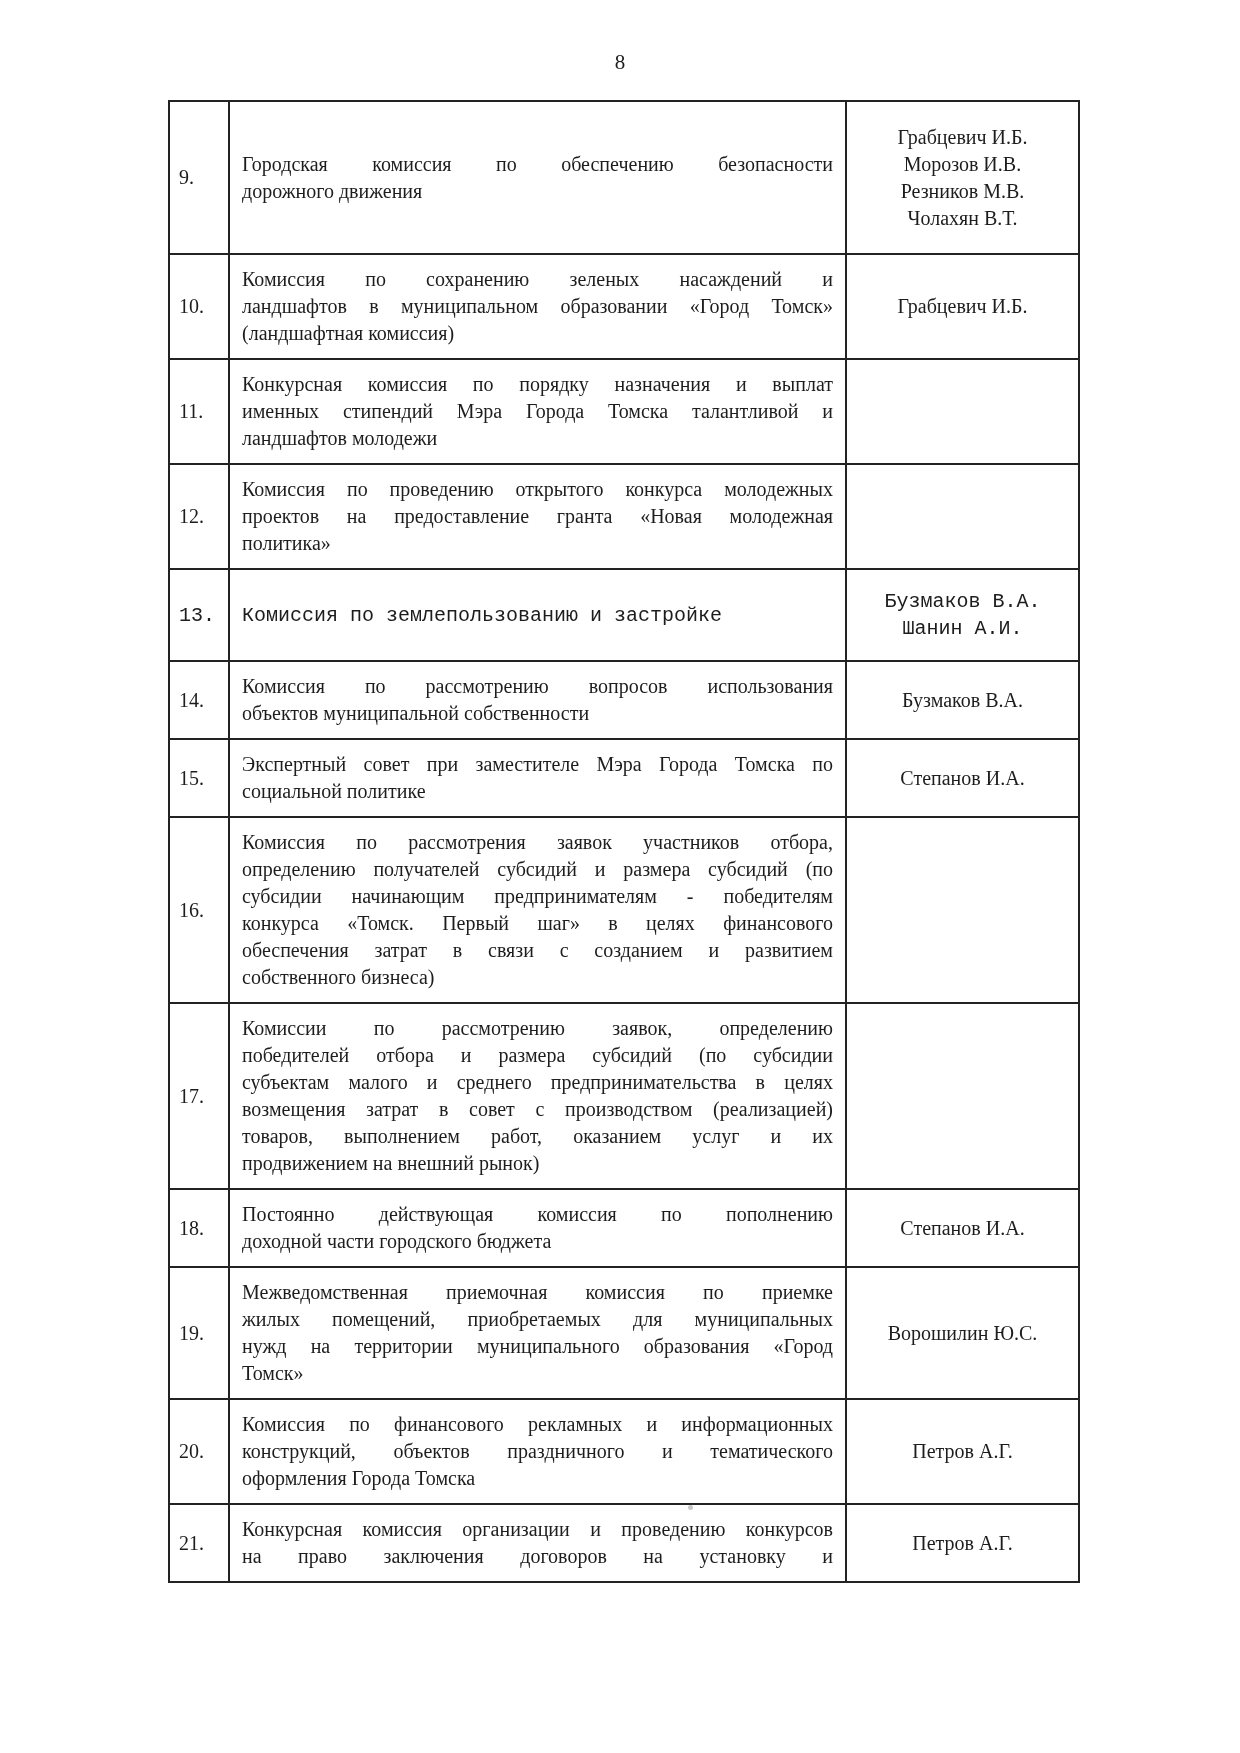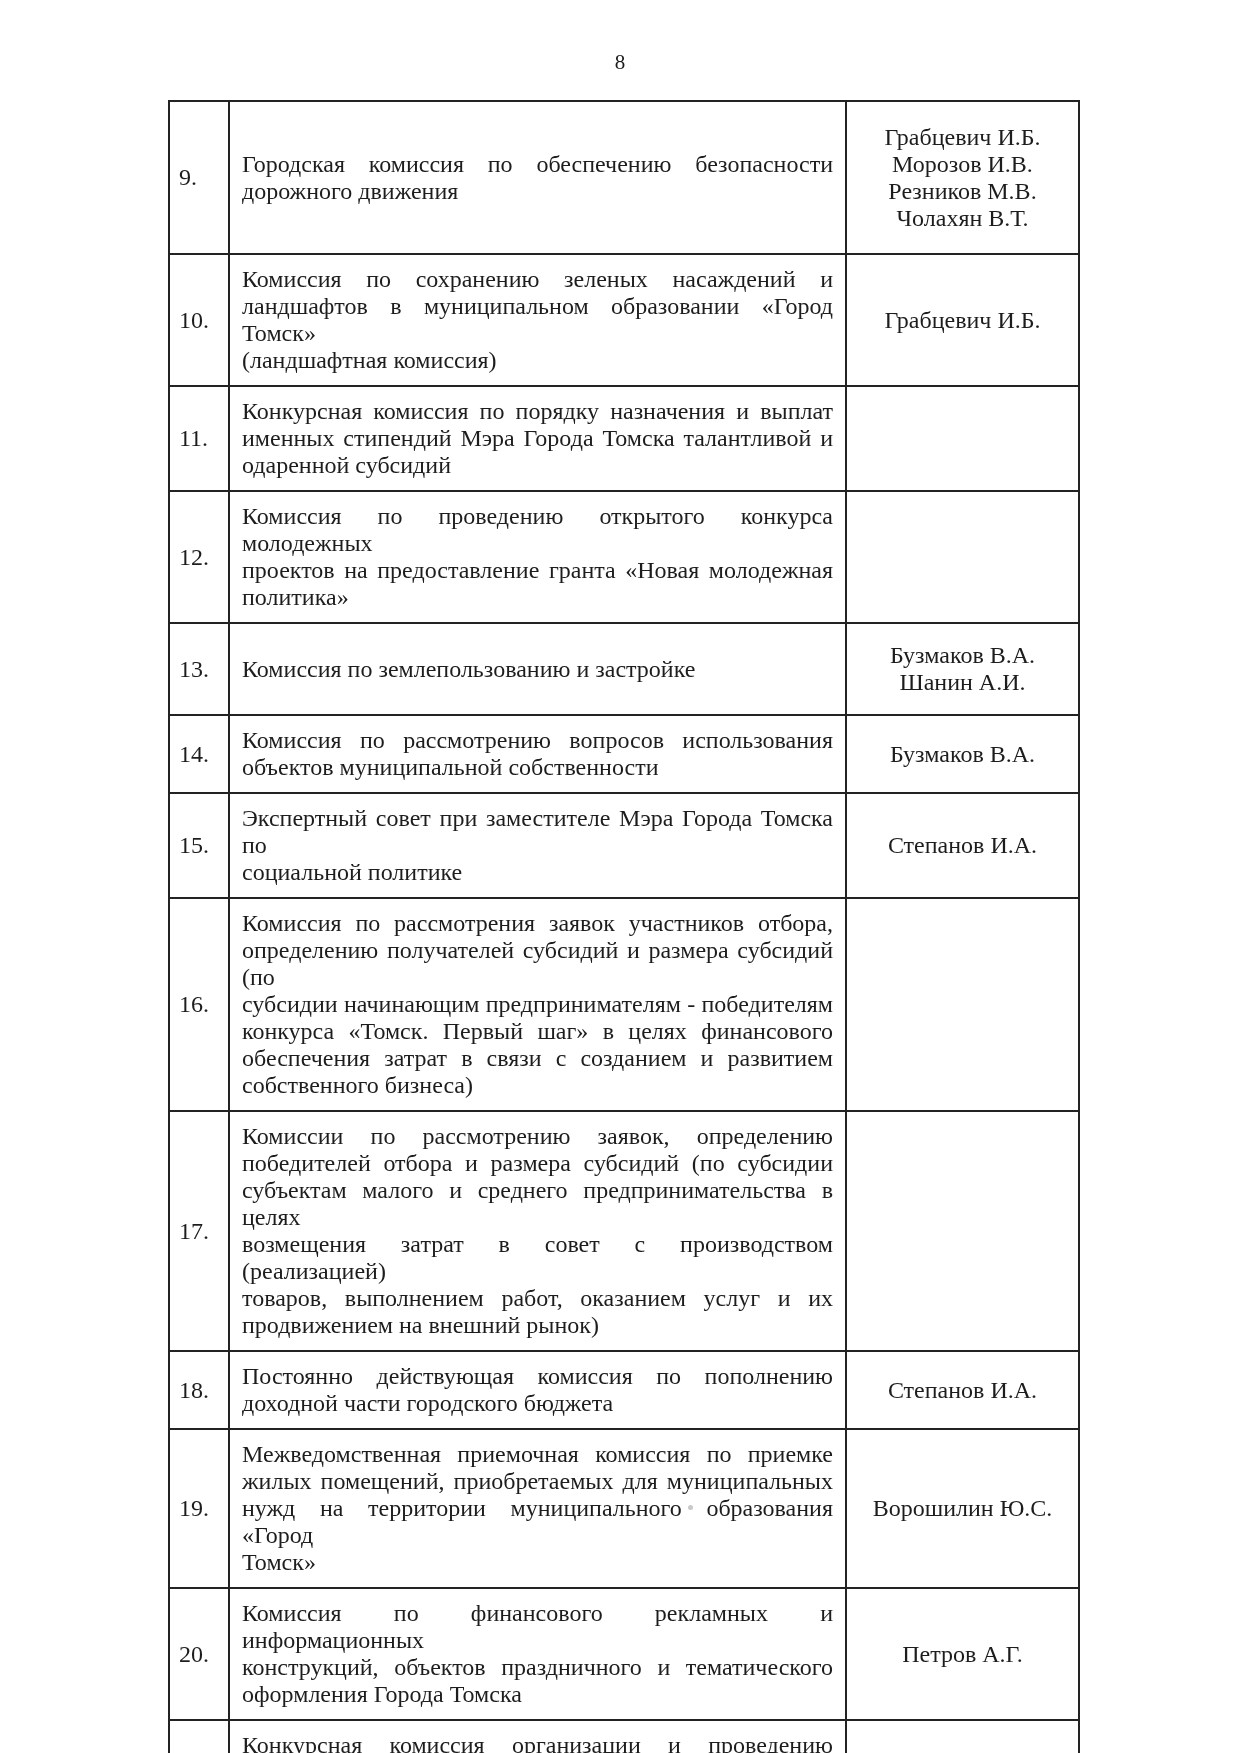--- a/index.html
+++ b/index.html
@@ -28,21 +28,21 @@
     position: absolute;
     top: 100px;
     left: 168px;
     width: 910px;
     border-collapse: collapse;
     table-layout: fixed;
   }
   table.commissions-table td {
     border: 2px solid #232323;
     vertical-align: middle;
-    font-size: 24px;
+    font-size: 20px;
     line-height: 27px;
     color: #1d1d1d;
   }
   td.col-num {
     width: 60px;
     padding: 4px 4px 4px 9px;
     text-align: left;
   }
   td.col-name {
     width: 617px;
@@ -60,21 +60,21 @@
   .line-last {
     text-align: justify;
     text-align-last: left;
   }
   .person { text-align: center; }
   
   table.commissions-table tr:nth-child(1)  { height: 153px; }
   table.commissions-table tr:nth-child(2)  { height: 97px; }
   table.commissions-table tr:nth-child(3)  { height: 98px; }
   table.commissions-table tr:nth-child(4)  { height: 97px; }
-  table.commissions-table tr:nth-child(5)  { height: 92px; }
+  table.commissions-table tr:nth-child(5)  { height: 92px; font-family: Liberation Mono, monospace; }
   table.commissions-table tr:nth-child(6)  { height: 70px; }
   table.commissions-table tr:nth-child(7)  { height: 73px; }
   table.commissions-table tr:nth-child(8)  { height: 171px; }
   table.commissions-table tr:nth-child(9)  { height: 172px; }
   table.commissions-table tr:nth-child(10) { height: 70px; }
   table.commissions-table tr:nth-child(11) { height: 124px; }
   table.commissions-table tr:nth-child(12) { height: 98px; }
   table.commissions-table tr:nth-child(13) { height: 60px; }
   .artifact-dot {
     position: absolute;
@@ -121,21 +121,21 @@
           </td>
           <td class="col-persons">
             <div class="person">Грабцевич И.Б.</div>
           </td>
         </tr>
         <tr>
           <td class="col-num">11.</td>
           <td class="col-name">
             <div class="line">Конкурсная комиссия по порядку назначения и выплат</div>
             <div class="line">именных стипендий Мэра Города Томска талантливой и</div>
-            <div class="line line-last">одаренной субсидий</div>
+            <div class="line line-last">ландшафтов молодежи</div>
           </td>
           <td class="col-persons"></td>
         </tr>
         <tr>
           <td class="col-num">12.</td>
           <td class="col-name">
             <div class="line">Комиссия по проведению открытого конкурса молодежных</div>
             <div class="line">проектов на предоставление гранта «Новая молодежная</div>
             <div class="line line-last">политика»</div>
           </td>

